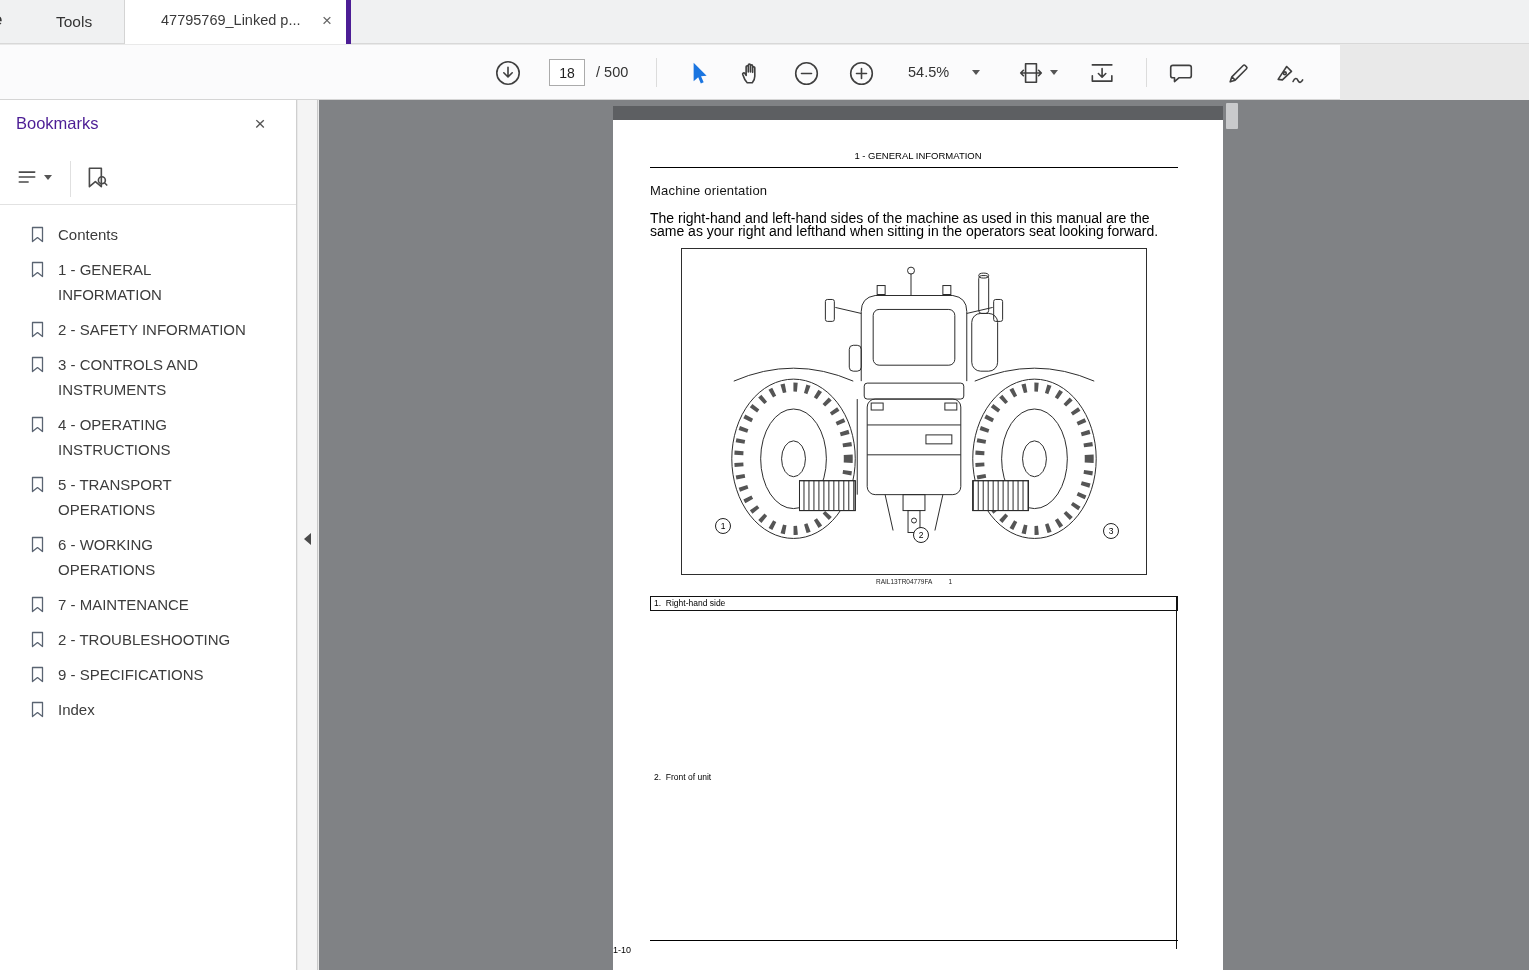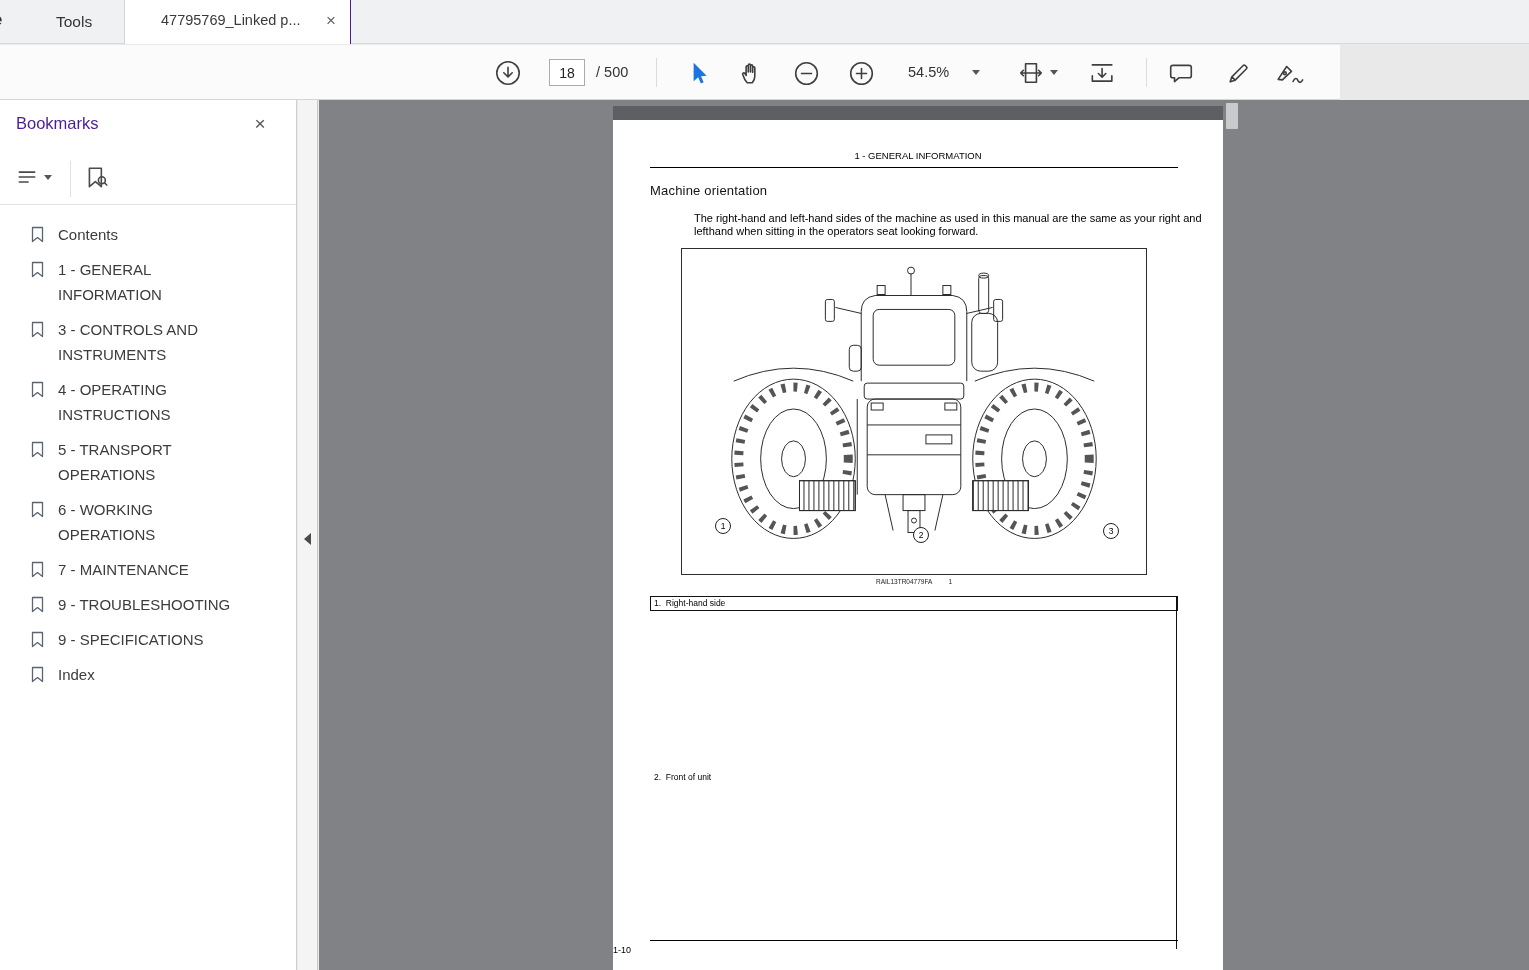--- a/index.html
+++ b/index.html
@@ -7,21 +7,21 @@
   body {
     width:1529px; height:970px; overflow:hidden; position:relative;
     font-family:"Liberation Sans", sans-serif; background:#e9e9e9; cursor:default;
   }
   svg { display:block; }
 
   
   .tabbar { position:absolute; left:0; top:0; width:1529px; height:44px; background:#f0f1f2; border-bottom:1px solid #d8d8d8; }
   .home-partial { position:absolute; left:-7px; top:10px; font-size:17px; color:#333; }
   .tools-tab { position:absolute; left:28px; top:0; height:43px; line-height:43px; padding:0 28px; font-size:15.5px; color:#333; }
-  .doc-tab { position:absolute; left:124px; top:0; width:227px; height:44px; background:#fff; border-left:1px solid #d4d4d4; border-right:1px solid #4c1d95; }
+  .doc-tab { position:absolute; left:124px; top:0; width:227px; height:44px; background:#fff; border-left:1px solid #d4d4d4; border-right:5px solid #4c1d95; }
   .doc-tab-label { position:absolute; left:36px; top:12px; font-size:14.5px; color:#3a3a3a; max-width:160px; white-space:nowrap; overflow:hidden; }
   .tab-close { position:absolute; right:8px; top:9px; width:22px; height:24px; text-align:center; font-size:17px; color:#666; line-height:24px; }
 
   
   .toolbar { position:absolute; left:0; top:45px; width:1340px; height:55px; background:#fbfbfc; border-bottom:1px solid #d5d5d5; }
   .t-abs { position:absolute; }
   .vsep { position:absolute; top:13px; height:29px; width:1px; background:#dcdcdc; }
   .page-input { position:absolute; left:549px; top:14px; width:36px; height:27px; border:1px solid #ababab; background:#fff; text-align:center; font-size:14px; color:#222; font-family:"Liberation Sans",sans-serif; }
   .page-count { position:absolute; left:596px; top:19px; font-size:14.5px; color:#333; }
   .zoom-value { position:absolute; left:908px; top:19px; font-size:14.5px; color:#333; }
@@ -49,21 +49,21 @@
   
   .docpane { position:absolute; left:319px; top:100px; width:1210px; height:870px; background:#808285; overflow:hidden; }
   .page-gap { position:absolute; left:294px; top:6px; width:610px; height:14px; background:#5d5f62; }
   .page { position:absolute; left:294px; top:20px; width:610px; height:852px; background:#fff; }
   .scroll-thumb { position:absolute; left:907px; top:3px; width:12px; height:26px; background:#c9cacc; border-radius:1px; }
 
   
   .run-header { position:absolute; left:0; top:30px; width:100%; text-align:center; font-size:9.5px; color:#000; }
   .head-rule { position:absolute; left:37px; top:47px; width:528px; border-top:1.6px solid #000; }
   .sec-heading { position:absolute; left:37px; top:63px; font-size:13px; font-weight:500; color:#141414; letter-spacing:0.2px; }
-  .body-text { position:absolute; left:37px; top:92px; width:527px; font-size:11px; line-height:12.5px; color:#000;margin-left:44px; }
+  .body-text { position:absolute; left:37px; top:92px; width:527px; font-size:14px; line-height:12.5px; color:#000; }
   .figbox { position:absolute; left:68px; top:128px; width:466px; height:327px; border:1px solid #2e2e2e; }
   .callout { position:absolute; width:16px; height:16px; border:1px solid #222; border-radius:50%; background:#fff; font-size:8.5px; line-height:15px; text-align:center; color:#000; }
   .callout-1 { left:33px; top:269px; }
   .callout-2 { left:231px; top:278px; }
   .callout-3 { left:421px; top:274px; }
   .fig-caption { position:absolute; left:68px; top:458px; width:466px; text-align:center; font-size:6.5px; color:#222; }
   .fig-num { margin-left:16px; }
   .legend { position:absolute; left:37px; top:476px; width:528px; height:15px; display:flex; border:1px solid #111;flex-direction:column; }
   .legend-cell { font-size:8.5px; line-height:12px; padding:0 0 0 3px; white-space:pre; overflow:hidden; border-right:1px solid #111; }
   .lc1 { flex:0 0 174px; } .lc2 { flex:0 0 178px; } .lc3 { flex:1 1 auto; border-right:none; }
@@ -216,20 +216,28 @@
           </svg>
         </span>
       <span class="bm-label">1 - GENERAL INFORMATION</span>
     </div>
     <div class="bm-item">
       <span class="bm-flag">
           <svg viewBox="0 0 15 17" width="15" height="17">
             <path fill="none" stroke="#5a6472" stroke-width="1.3" stroke-linejoin="round" d="M2.5,1.5 H12.5 V15.5 L7.5,11.6 L2.5,15.5 Z"></path>
           </svg>
         </span>
+      <span class="bm-label">2 - SAFETY INFORMATION</span>
+    </div>
+    <div class="bm-item">
+      <span class="bm-flag">
+          <svg viewBox="0 0 15 17" width="15" height="17">
+            <path fill="none" stroke="#5a6472" stroke-width="1.3" stroke-linejoin="round" d="M2.5,1.5 H12.5 V15.5 L7.5,11.6 L2.5,15.5 Z"></path>
+          </svg>
+        </span>
       <span class="bm-label">3 - CONTROLS AND INSTRUMENTS</span>
     </div>
     <div class="bm-item">
       <span class="bm-flag">
           <svg viewBox="0 0 15 17" width="15" height="17">
             <path fill="none" stroke="#5a6472" stroke-width="1.3" stroke-linejoin="round" d="M2.5,1.5 H12.5 V15.5 L7.5,11.6 L2.5,15.5 Z"></path>
           </svg>
         </span>
       <span class="bm-label">4 - OPERATING INSTRUCTIONS</span>
     </div>
@@ -256,21 +264,21 @@
           </svg>
         </span>
       <span class="bm-label">7 - MAINTENANCE</span>
     </div>
     <div class="bm-item">
       <span class="bm-flag">
           <svg viewBox="0 0 15 17" width="15" height="17">
             <path fill="none" stroke="#5a6472" stroke-width="1.3" stroke-linejoin="round" d="M2.5,1.5 H12.5 V15.5 L7.5,11.6 L2.5,15.5 Z"></path>
           </svg>
         </span>
-      <span class="bm-label">9 - TROUBLESHOOTING</span>
+      <span class="bm-label">2 - TROUBLESHOOTING</span>
     </div>
     <div class="bm-item">
       <span class="bm-flag">
           <svg viewBox="0 0 15 17" width="15" height="17">
             <path fill="none" stroke="#5a6472" stroke-width="1.3" stroke-linejoin="round" d="M2.5,1.5 H12.5 V15.5 L7.5,11.6 L2.5,15.5 Z"></path>
           </svg>
         </span>
       <span class="bm-label">9 - SPECIFICATIONS</span>
     </div>
     <div class="bm-item">

